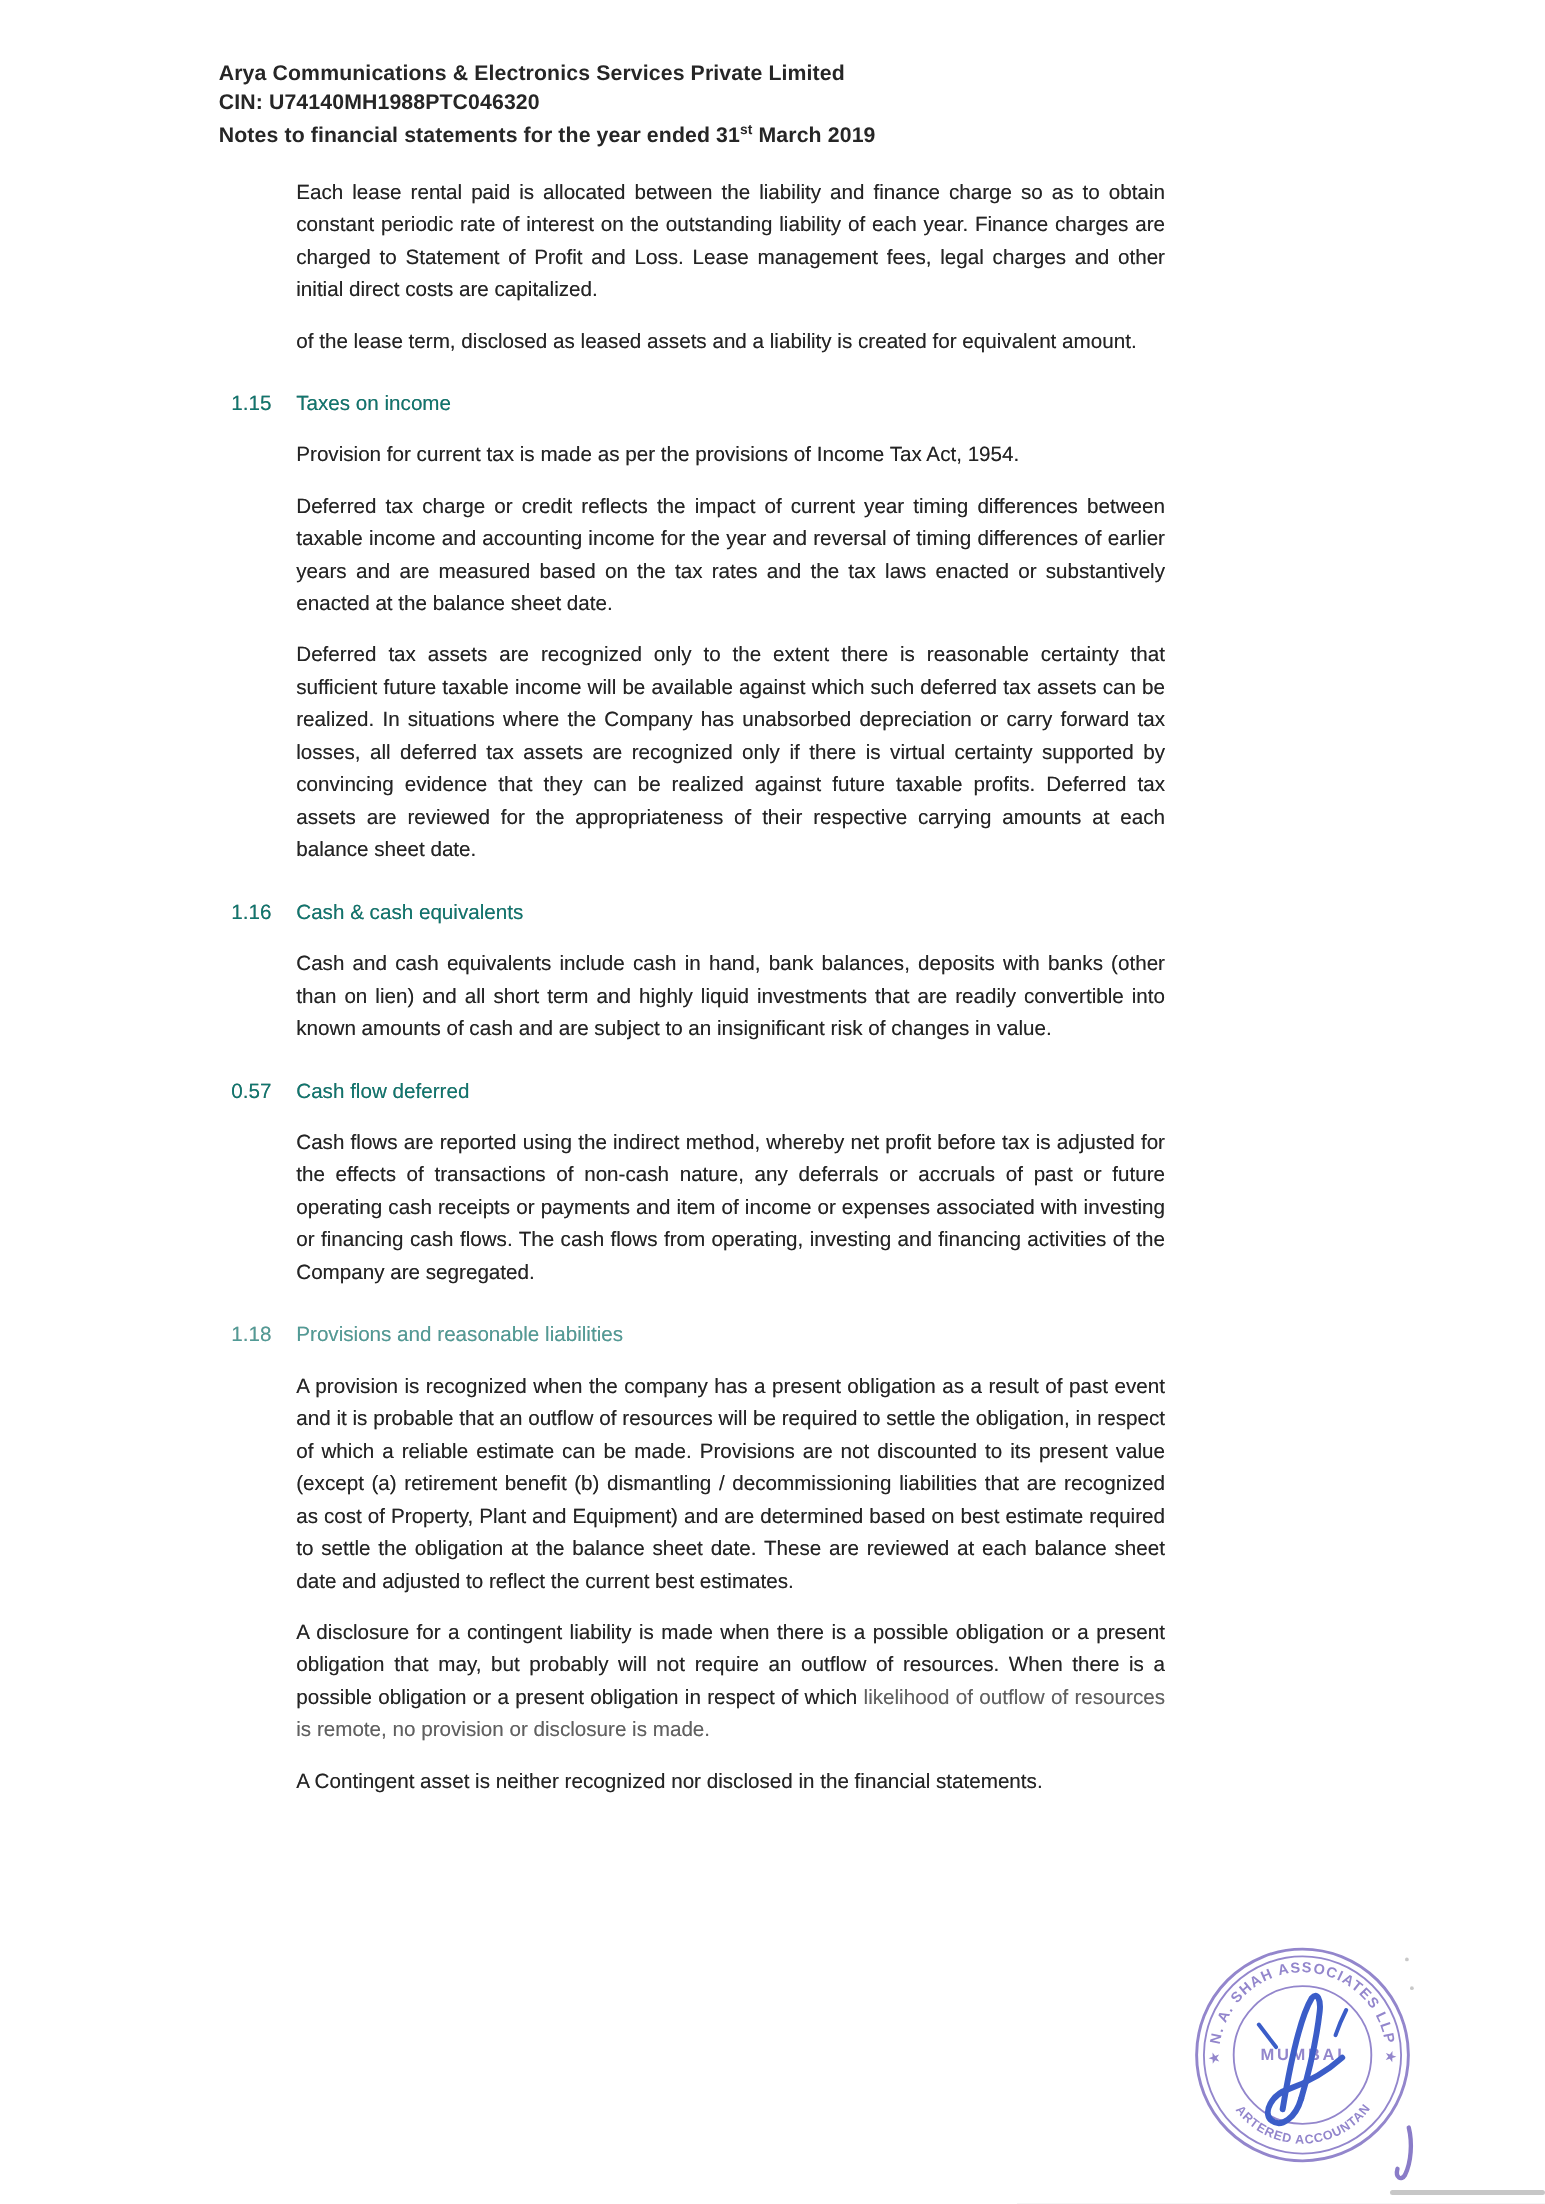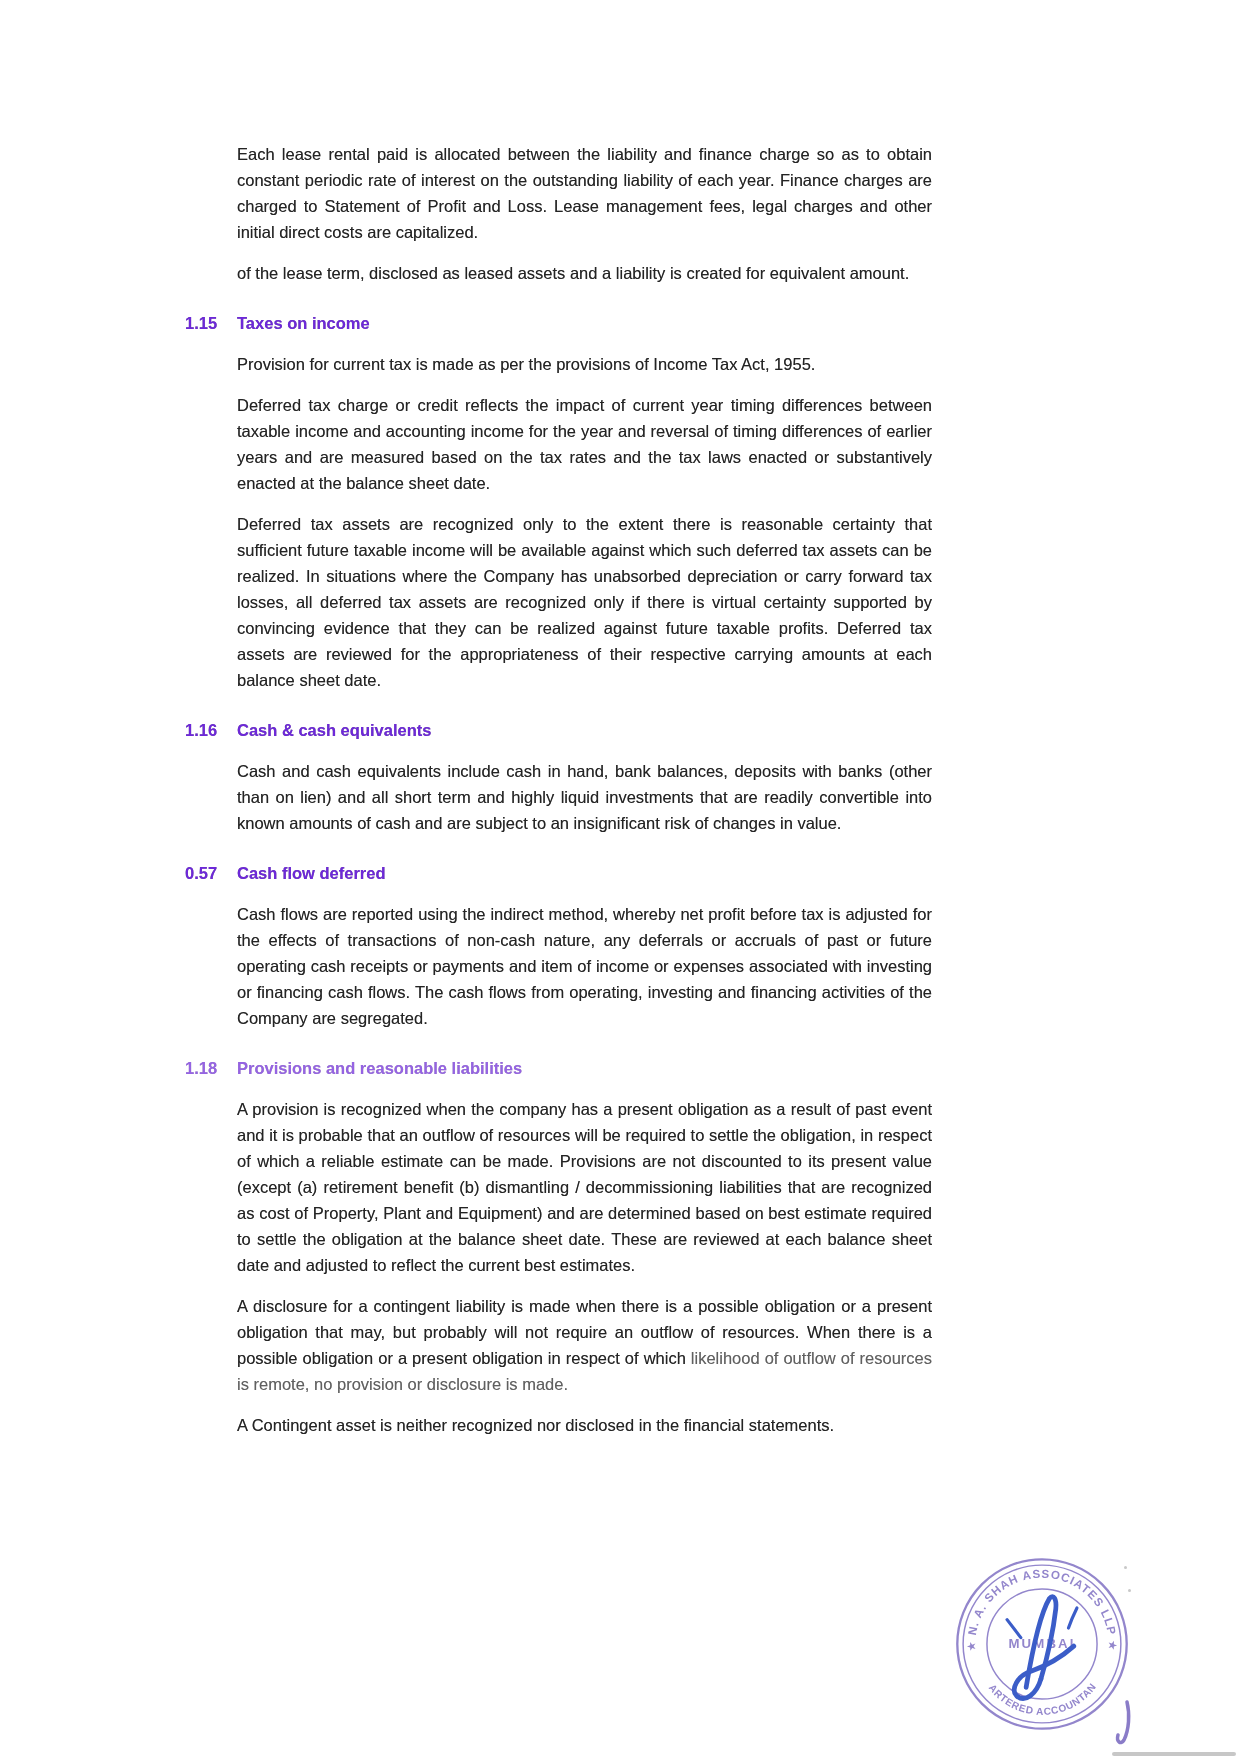--- a/index.html
+++ b/index.html
@@ -41,22 +41,22 @@
     color: #242424;
     text-shadow: 0 0 0.4px rgba(30,30,30,0.5);
   }
   .doc-body p {
     margin: 0 0 15px 0;
     text-align: justify;
   }
   .sec-heading {
     position: relative;
     margin: 24px 0 15px 0;
-    font-weight: bold;
-    color: #6d28d9;
+    font-weight: normal;
+    color: #0f766e;
   }
   .sec-num {
     position: absolute;
     left: -52px;
   }
   .degraded {
     filter: blur(0.55px);
     opacity: 0.72;
   }
 
@@ -83,26 +83,31 @@
   .speck { position: absolute; background: #9a9a9a; border-radius: 50%; opacity: 0.55; }
   .speck-1 { left: 1124px; top: 1566px; width: 3px; height: 3px; }
   .speck-2 { left: 1128px; top: 1589px; width: 3px; height: 3px; }
 </style>
 </head>
 <body>
 
 <div class="page">
 
 
+  <div class="header-text">
+    <div>Arya Communications &amp; Electronics Services Private Limited</div>
+    <div>CIN: U74140MH1988PTC046320</div>
+    <div><span>Notes to financial statements for the year ended 31</span><sup>st</sup><span> March 2019</span></div>
+  </div>
 
   <div class="doc-body">
       <p><span>Each lease rental paid is allocated between the liability and finance charge so as to obtain constant periodic rate of interest on the outstanding liability of each year. Finance charges are charged to Statement of Profit and Loss. Lease management fees, legal charges and other initial direct costs are capitalized.</span></p>
       <p><span>of the lease term, disclosed as leased assets and a liability is created for equivalent amount.</span></p>
       <div class="sec-heading"><span class="sec-num">1.15</span><span>Taxes on income</span></div>
-      <p><span>Provision for current tax is made as per the provisions of Income Tax Act, 1955.</span></p>
+      <p><span>Provision for current tax is made as per the provisions of Income Tax Act, 1954.</span></p>
       <p><span>Deferred tax charge or credit reflects the impact of current year timing differences between taxable income and accounting income for the year and reversal of timing differences of earlier years and are measured based on the tax rates and the tax laws enacted or substantively enacted at the balance sheet date.</span></p>
       <p><span>Deferred tax assets are recognized only to the extent there is reasonable certainty that sufficient future taxable income will be available against which such deferred tax assets can be realized. In situations where the Company has unabsorbed depreciation or carry forward tax losses, all deferred tax assets are recognized only if there is virtual certainty supported by convincing evidence that they can be realized against future taxable profits. Deferred tax assets are reviewed for the appropriateness of their respective carrying amounts at each balance sheet date.</span></p>
       <div class="sec-heading"><span class="sec-num">1.16</span><span>Cash &amp; cash equivalents</span></div>
       <p><span>Cash and cash equivalents include cash in hand, bank balances, deposits with banks (other than on lien) and all short term and highly liquid investments that are readily convertible into known amounts of cash and are subject to an insignificant risk of changes in value.</span></p>
       <div class="sec-heading"><span class="sec-num">0.57</span><span>Cash flow deferred</span></div>
       <p><span>Cash flows are reported using the indirect method, whereby net profit before tax is adjusted for the effects of transactions of non-cash nature, any deferrals or accruals of past or future operating cash receipts or payments and item of income or expenses associated with investing or financing cash flows. The cash flows from operating, investing and financing activities of the Company are segregated.</span></p>
       <div class="sec-heading degraded"><span class="sec-num">1.18</span><span>Provisions and reasonable liabilities</span></div>
       <p><span>A provision is recognized when the company has a present obligation as a result of past event and it is probable that an outflow of resources will be required to settle the obligation, in respect of which a reliable estimate can be made. Provisions are not discounted to its present value (except (a) retirement benefit (b) dismantling / decommissioning liabilities that are recognized as cost of Property, Plant and Equipment) and are determined based on best estimate required to settle the obligation at the balance sheet date. These are reviewed at each balance sheet date and adjusted to reflect the current best estimates.</span></p>
       <p><span>A disclosure for a contingent liability is made when there is a possible obligation or a present obligation that may, but probably will not require an outflow of resources. When there is a possible obligation or a present obligation in respect of which </span><span class="degraded">likelihood of outflow of resources is remote, no provision or disclosure is made.</span></p>
       <p><span>A Contingent asset is neither recognized nor disclosed in the financial statements.</span></p>

